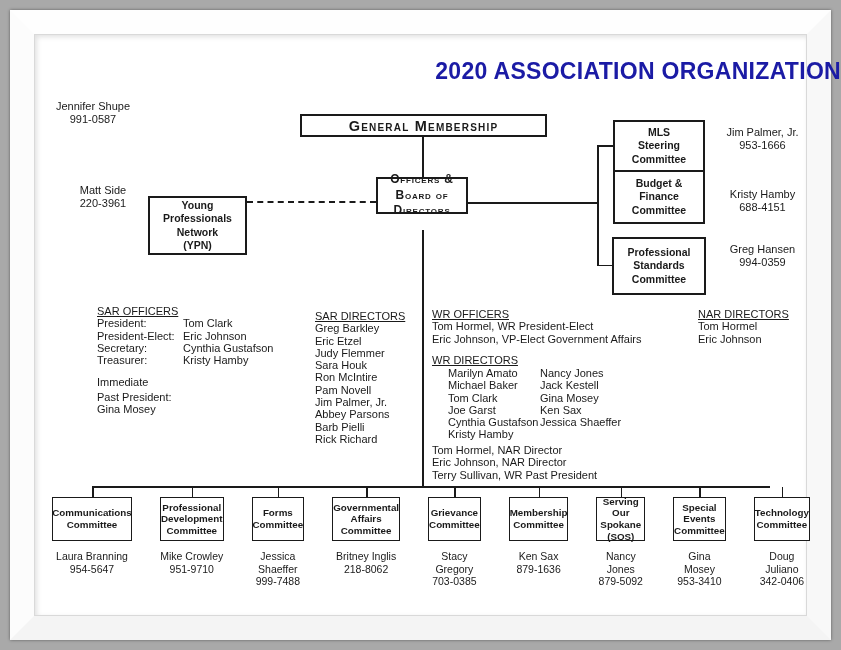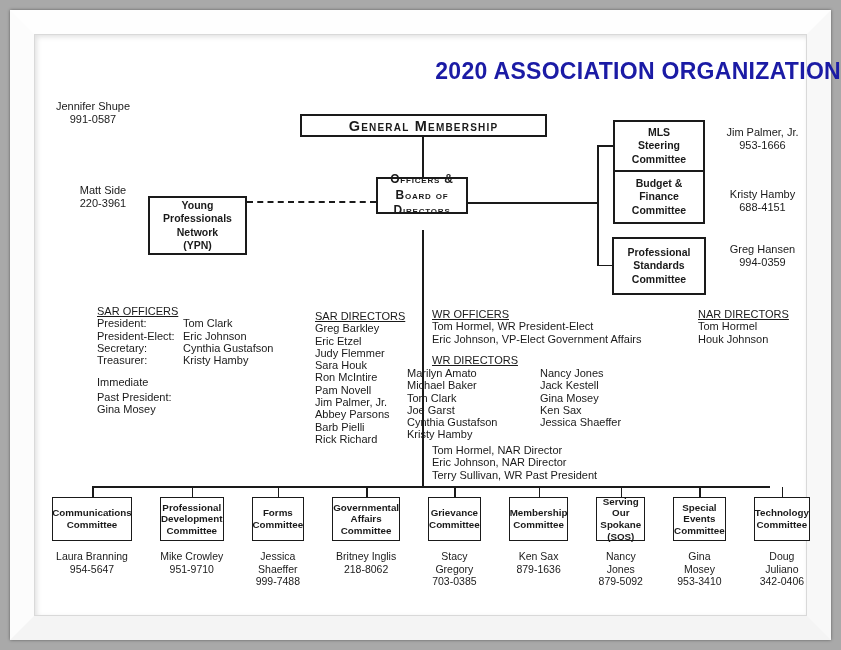--- a/index.html
+++ b/index.html
@@ -167,39 +167,39 @@
 Rick Richard</div>
   </div>
 
   <div class="abs list" style="left:432px;top:308px;width:230px;">
     <div class="heading">WR OFFICERS</div>
     <div class="ml">Tom Hormel, WR President-Elect
 Eric Johnson, VP-Elect Government Affairs</div>
   </div>
 
   <div class="abs list heading" style="left:432px;top:354px;">WR DIRECTORS</div>
-  <div class="abs list ml" style="left:407px;top:367px;width:105px;">Marilyn Amato
+  <div class="abs list ml" style="left:448px;top:367px;width:105px;">Marilyn Amato
 Michael Baker
 Tom Clark
 Joe Garst
 Cynthia Gustafson
 Kristy Hamby</div>
   <div class="abs list ml" style="left:540px;top:367px;width:105px;">Nancy Jones
 Jack Kestell
 Gina Mosey
 Ken Sax
 Jessica Shaeffer</div>
   <div class="abs list ml" style="left:432px;top:444px;width:220px;">Tom Hormel, NAR Director
 Eric Johnson, NAR Director
 Terry Sullivan, WR Past President</div>
 
   <div class="abs list" style="left:666px;top:308px;width:110px;margin-left:32px;">
     <div class="heading">NAR DIRECTORS</div>
     <div class="ml">Tom Hormel
-Houk Johnson</div>
+Eric Johnson</div>
   </div>
 
   <div class="line" style="left:92px;top:486px;width:678px;height:1.5px;"></div>
 
   <div class="committees">
     <div class="ccell">
       <div class="cstub"></div>
       <div class="cbox ml">Communications
 Committee</div>
       <div class="ccontact ml">Laura Branning

